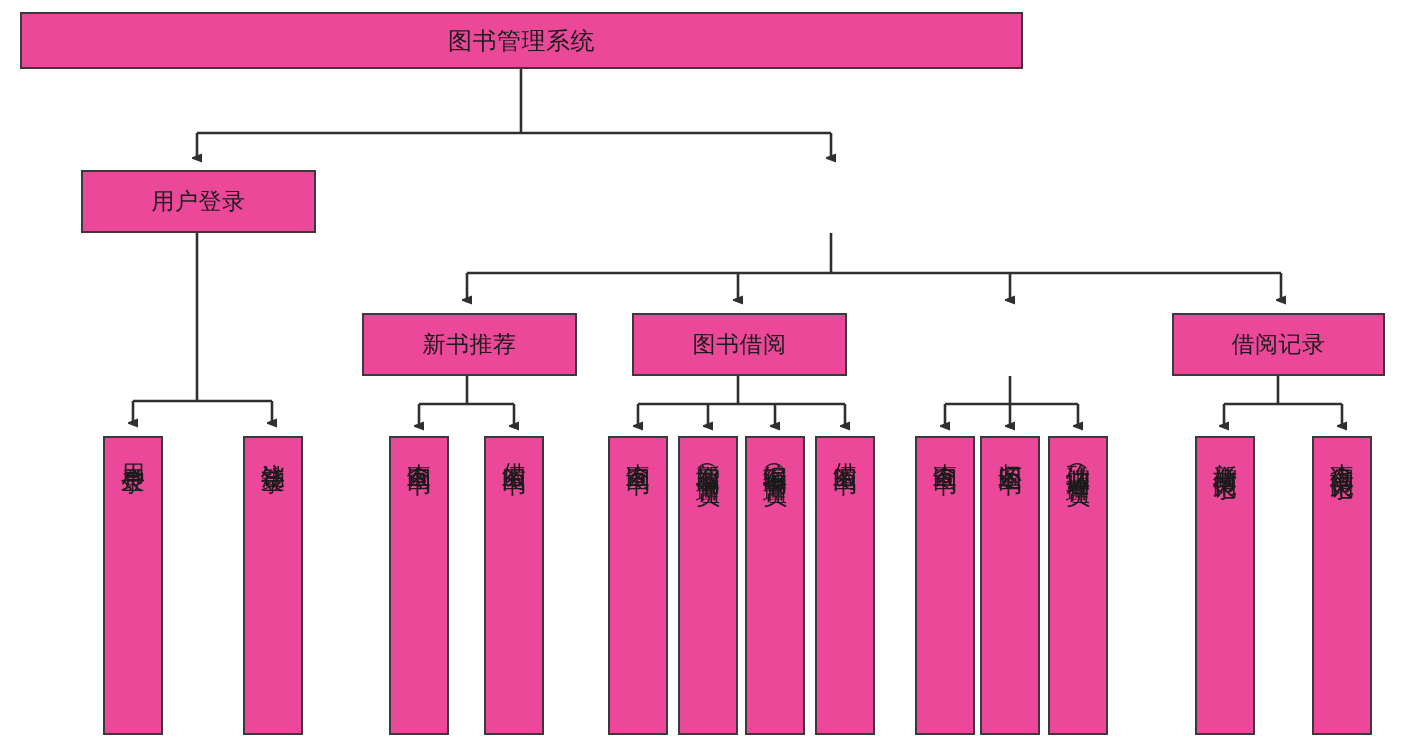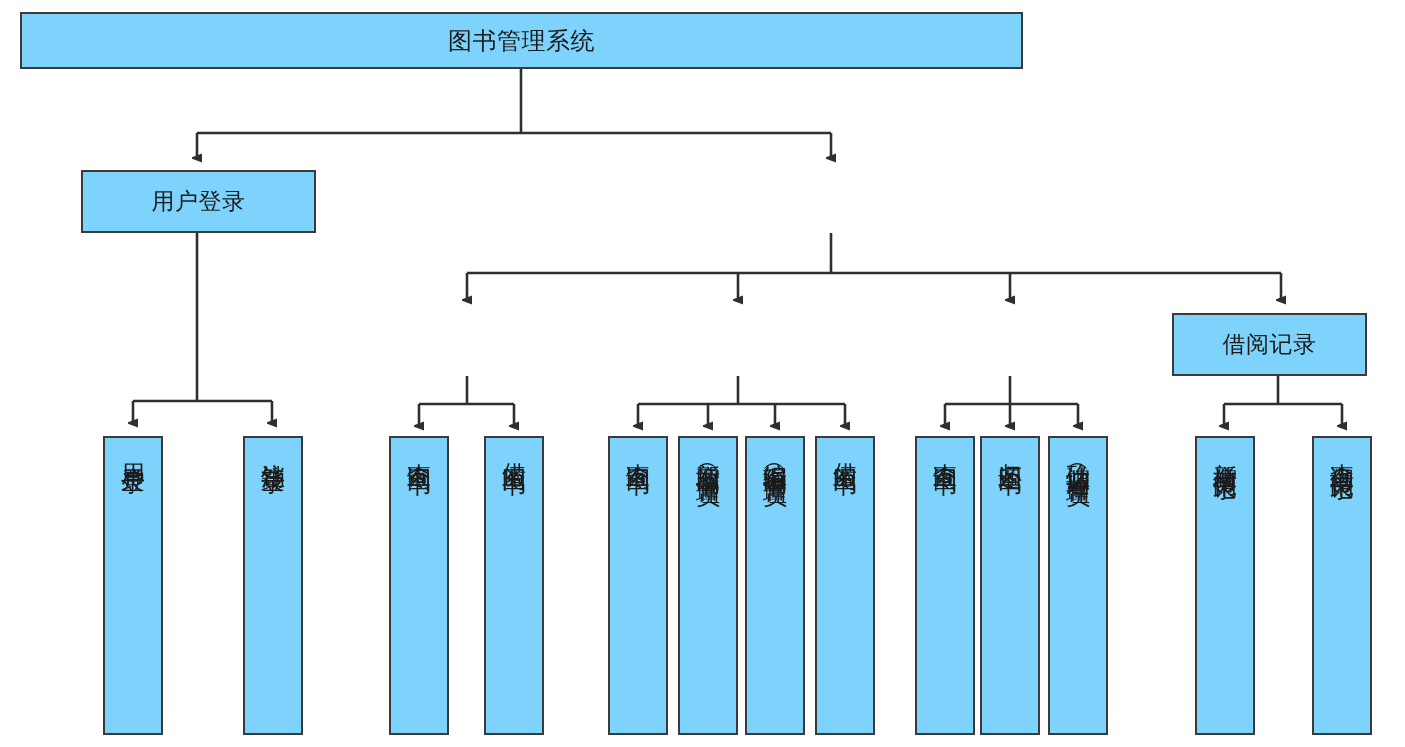--- a/index.html
+++ b/index.html
@@ -22,21 +22,21 @@
     left: 0;
     top: 0;
     width: 1405px;
     height: 747px;
     pointer-events: none;
   }
   .node {
     position: absolute;
     box-sizing: border-box;
     border: 2.5px solid #3a3a3a;
-    background: #7dd3fc;
+    background: #ec4899;
     display: flex;
     align-items: center;
     justify-content: center;
     color: #1b1b1b;
   }
   .node .lbl {
     display: block;
     white-space: pre;
     line-height: 1.0;
   }
@@ -127,21 +127,27 @@
   </svg>
 
   <div class="node h root" style="left:20px; top:12px; width:1003px; height:57px;">
     <span class="lbl">图书管理系统</span>
   </div>
 
   <div class="node h" style="left:81px; top:170px; width:235px; height:63px;">
     <span class="lbl">用户登录</span>
   </div>
 
-  <div class="node h" style="left:1172px; top:313px; width:195px; height:63px;">
+  <div class="node h" style="left:362px; top:313px; width:215px; height:63px;">
+    <span class="lbl">新书推荐</span>
+  </div>
+  <div class="node h" style="left:632px; top:313px; width:215px; height:63px;">
+    <span class="lbl">图书借阅</span>
+  </div>
+  <div class="node h" style="left:1172px; top:313px; width:213px; height:63px;">
     <span class="lbl">借阅记录</span>
   </div>
 
   <div class="node v" style="left:103px; top:436px; width:60px; height:299px;">
     <span class="lbl">用户登录</span>
   </div>
   <div class="node v" style="left:243px; top:436px; width:60px; height:299px;">
     <span class="lbl">注销登录</span>
   </div>
 

